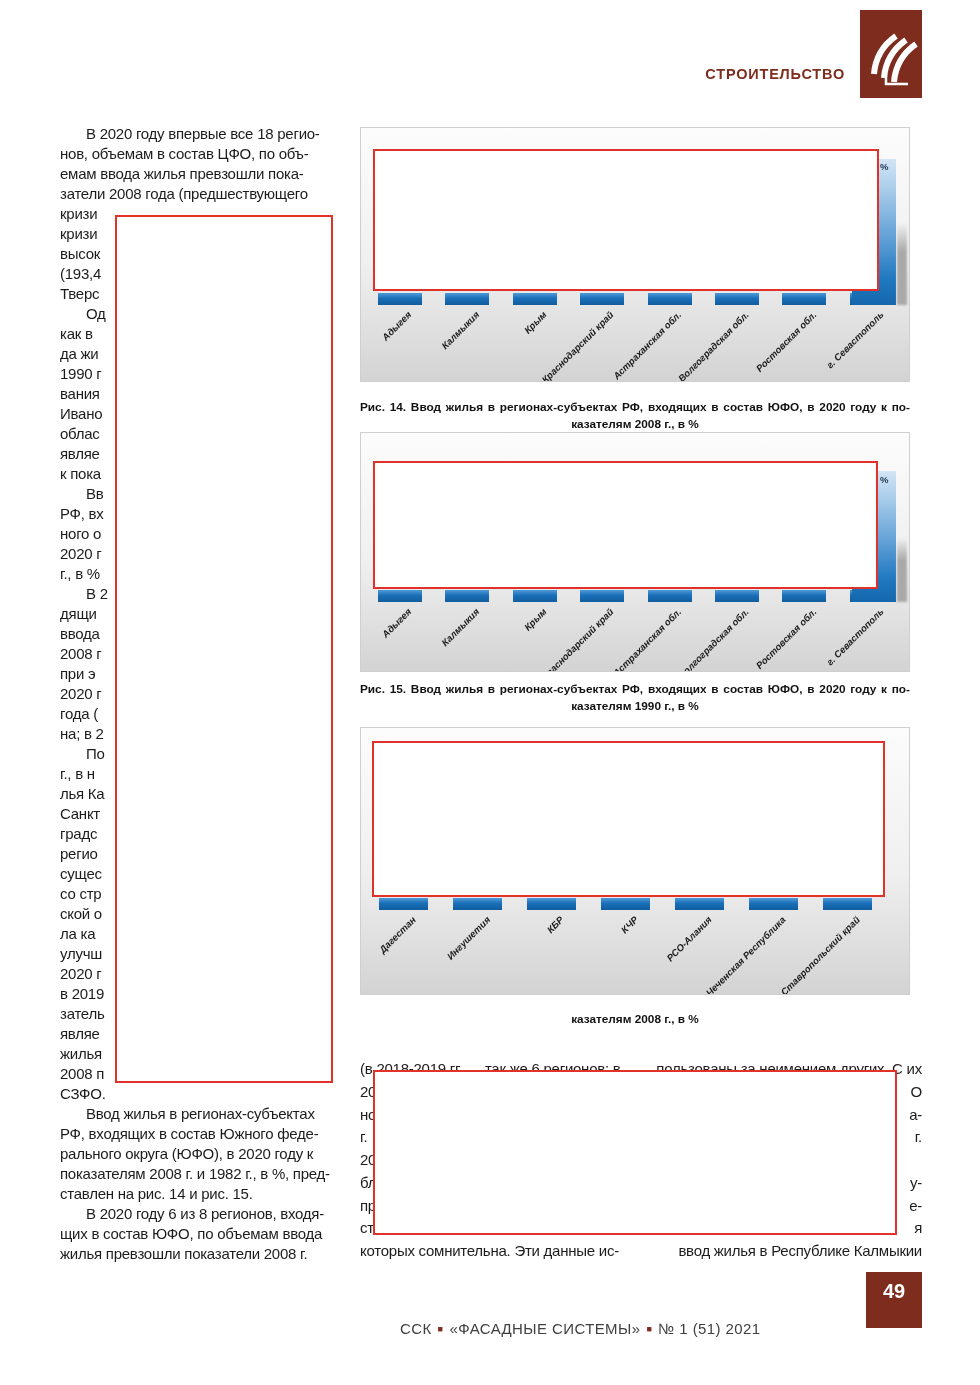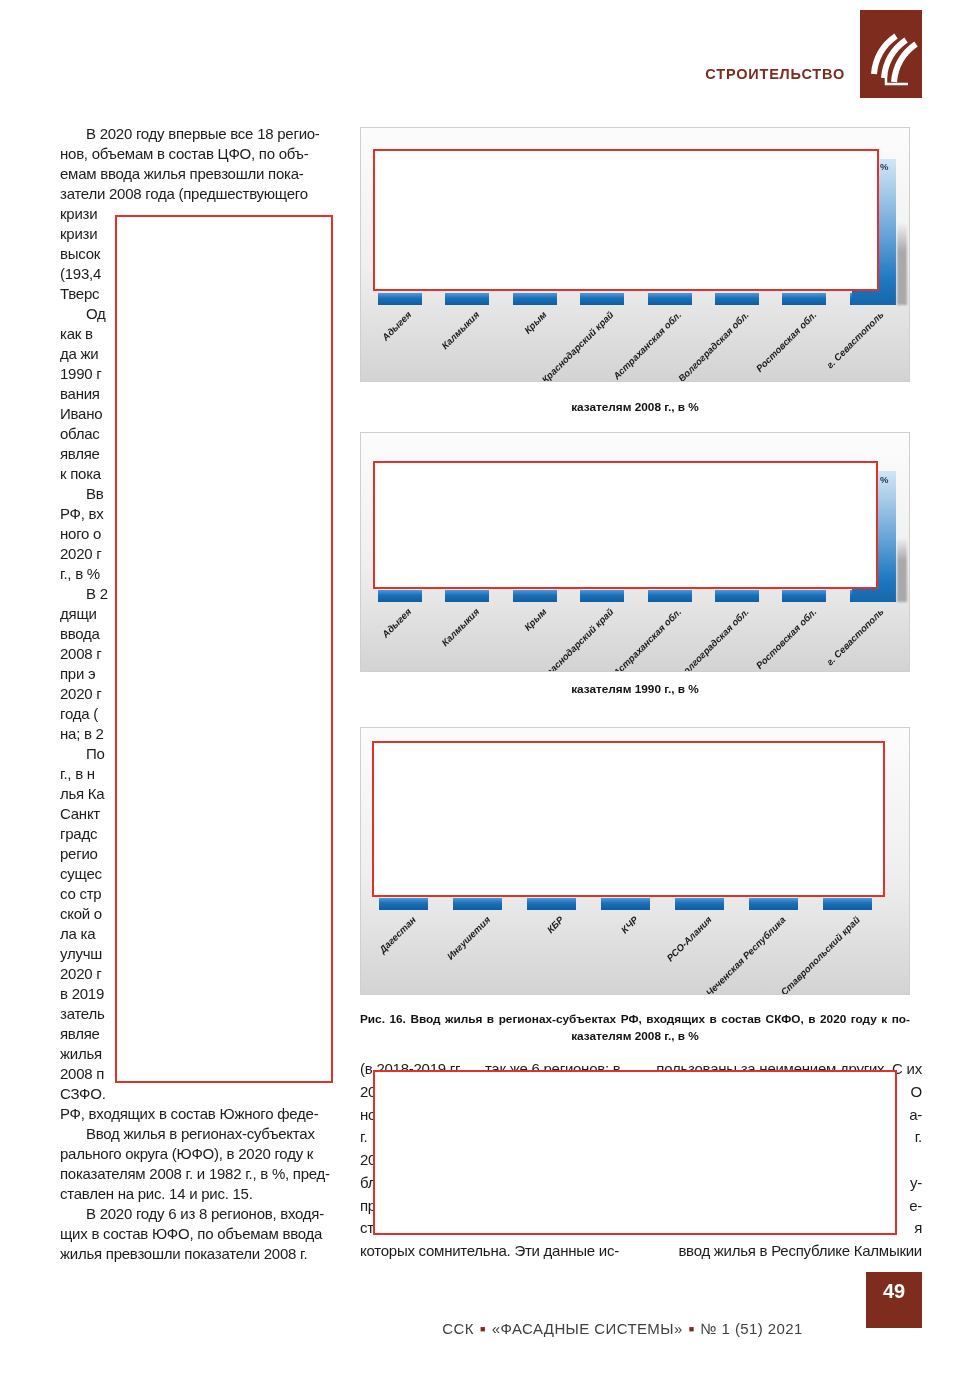--- a/index.html
+++ b/index.html
@@ -58,21 +58,21 @@
   .capline{display:block;text-align:justify;text-align-last:justify;white-space:nowrap;}
   .capline2{display:block;text-align:center;}
 
   
   .bcol{position:absolute;top:1058px;width:272px;font-size:15px;letter-spacing:-0.25px;line-height:22.75px;}
   .bcol .tline{height:22.75px;}
   .bcol-left{left:360px;}
   .bcol-right{left:650px;text-align:right;}
 
   
-  .footer-line{position:absolute;top:1320px;left:400px;width:445px;text-align:center;
+  .footer-line{position:absolute;top:1320px;left:400px;width:445px;text-align:left;
     font-size:15px;letter-spacing:.4px;color:#3f3f3f;}
   .footer-line .sq{color:#7d2c1d;font-size:9px;vertical-align:2px;padding:0 6px;}
   .page-badge{position:absolute;left:866px;top:1272px;width:56px;height:56px;background:#7d2c1d;
     color:#fff;font-weight:bold;font-size:20px;text-align:center;padding-top:8px;box-sizing:border-box;}
 </style>
 </head>
 <body>
 
 <div>
 
@@ -132,22 +132,22 @@
       <div class="tline" style="--i: 39;">ской о</div>
       <div class="tline" style="--i: 40;">ла ка</div>
       <div class="tline" style="--i: 41;">улучш</div>
       <div class="tline" style="--i: 42;">2020 г</div>
       <div class="tline" style="--i: 43;">в 2019</div>
       <div class="tline" style="--i: 44;">затель</div>
       <div class="tline" style="--i: 45;">являе</div>
       <div class="tline" style="--i: 46;">жилья</div>
       <div class="tline" style="--i: 47;">2008 п</div>
       <div class="tline" style="--i: 48;">СЗФО.</div>
+      <div class="tline indent" style="--i: 49;">Ввод жилья в регионах-субъектах</div>
       <div class="tline" style="--i: 50;">РФ, входящих в состав Южного феде-</div>
-      <div class="tline indent" style="--i: 49;">Ввод жилья в регионах-субъектах</div>
       <div class="tline" style="--i: 51;">рального округа (ЮФО), в 2020 году к</div>
       <div class="tline" style="--i: 52;">показателям 2008 г. и 1982 г., в %, пред-</div>
       <div class="tline" style="--i: 53;">ставлен на рис. 14 и рис. 15.</div>
       <div class="tline indent" style="--i: 54;">В 2020 году 6 из 8 регионов, входя-</div>
       <div class="tline" style="--i: 55;">щих в состав ЮФО, по объемам ввода</div>
       <div class="tline" style="--i: 56;">жилья превзошли показатели 2008 г.</div>
     </div>
   <div class="redact redact-left"></div>
 
   <section class="chart p14">
@@ -172,20 +172,21 @@
         <span class="xlabel" style="--i: 2;">Крым</span>
         <span class="xlabel" style="--i: 3;">Краснодарский край</span>
         <span class="xlabel" style="--i: 4;">Астраханская обл.</span>
         <span class="xlabel" style="--i: 5;">Волгоградская обл.</span>
         <span class="xlabel" style="--i: 6;">Ростовская обл.</span>
         <span class="xlabel" style="--i: 7;">г. Севастополь</span>
       </div>
     <div class="redact-chart"></div>
   </section>
   <p class="caption cap14">
+    <span class="capline">Рис. 14. Ввод жилья в регионах-субъектах РФ, входящих в состав ЮФО, в 2020 году к по-</span>
     <span class="capline2">казателям 2008 г., в %</span>
   </p>
 
   <section class="chart p15">
     <div class="layer">
 
     <i class="stub" style="--i: 0;"></i>
         <i class="stub" style="--i: 1;"></i>
         <i class="stub" style="--i: 2;"></i>
         <i class="stub" style="--i: 3;"></i>
@@ -204,20 +205,21 @@
         <span class="xlabel" style="--i: 2;">Крым</span>
         <span class="xlabel" style="--i: 3;">Краснодарский край</span>
         <span class="xlabel" style="--i: 4;">Астраханская обл.</span>
         <span class="xlabel" style="--i: 5;">Волгоградская обл.</span>
         <span class="xlabel" style="--i: 6;">Ростовская обл.</span>
         <span class="xlabel" style="--i: 7;">г. Севастополь</span>
       </div>
     <div class="redact-chart"></div>
   </section>
   <p class="caption cap15">
+    <span class="capline">Рис. 15. Ввод жилья в регионах-субъектах РФ, входящих в состав ЮФО, в 2020 году к по-</span>
     <span class="capline2">казателям 1990 г., в %</span>
   </p>
 
   <section class="chart p16">
     <div class="layer">
 
     <i class="stub" style="--i: 0;"></i>
         <i class="stub" style="--i: 1;"></i>
         <i class="stub" style="--i: 2;"></i>
         <i class="stub" style="--i: 3;"></i>
@@ -231,21 +233,20 @@
         <span class="xlabel" style="--i: 1;">Ингушетия</span>
         <span class="xlabel" style="--i: 2;">КБР</span>
         <span class="xlabel" style="--i: 3;">КЧР</span>
         <span class="xlabel" style="--i: 4;">РСО-Алания</span>
         <span class="xlabel" style="--i: 5;">Чеченская Республика</span>
         <span class="xlabel" style="--i: 6;">Ставропольский край</span>
       </div>
     <div class="redact-chart"></div>
   </section>
   <p class="caption cap16">
-    <span class="capline">Рис. 16. Ввод жилья в регионах-субъектах РФ, входящих в состав СКФО, в 2020 году к по-</span>
     <span class="capline2">казателям 2008 г., в %</span>
   </p>
 
   <div class="bcol bcol-left">
 
   <div class="tline" style="--i: 0;">(в 2018-2019 гг. — так же 6 регионов; в</div>
       <div class="tline" style="--i: 1;">20</div>
       <div class="tline" style="--i: 2;">но</div>
       <div class="tline" style="--i: 3;">г.</div>
       <div class="tline" style="--i: 4;">20</div>

